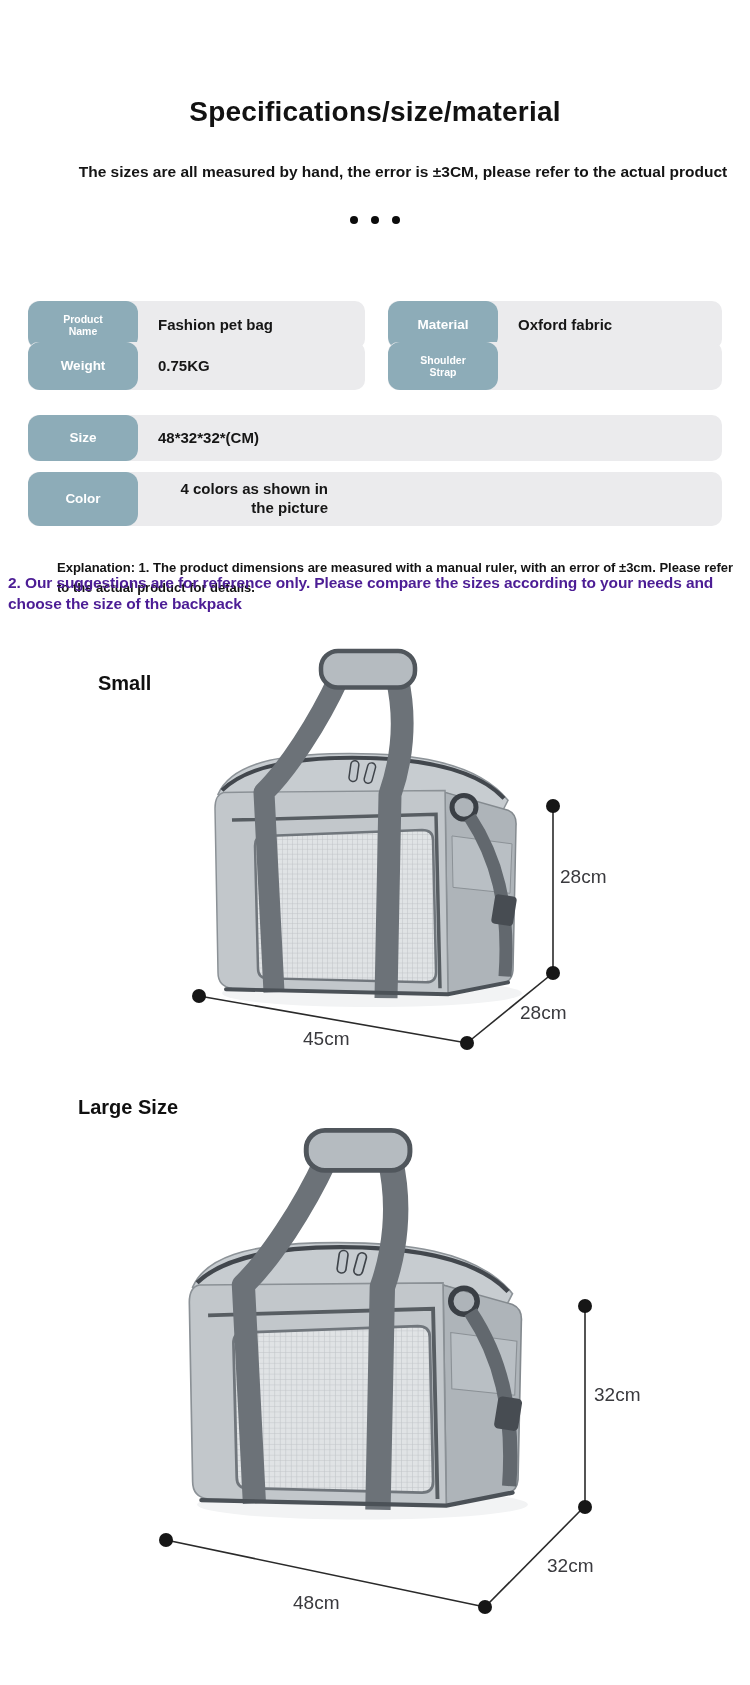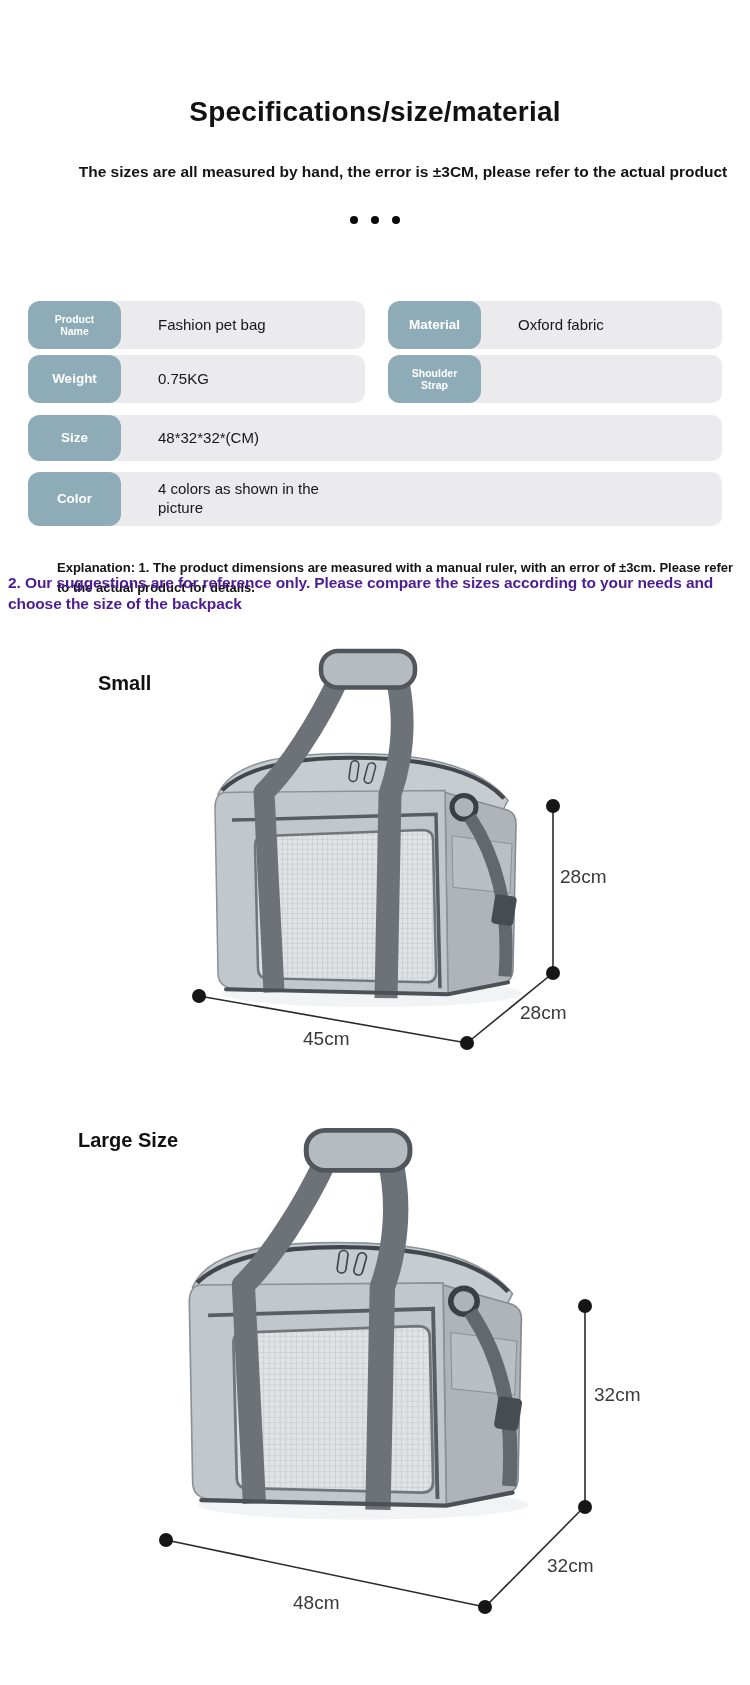--- a/index.html
+++ b/index.html
@@ -12,28 +12,28 @@
   .page-title{top:96px;left:0;width:750px;text-align:center;font-size:28px;font-weight:700;letter-spacing:.2px;color:#121212;}
   .page-subtitle{top:163px;left:0;width:750px;text-align:center;font-size:15.5px;font-weight:700;color:#141414;padding-left:28px;}
   .dots{top:216px;left:0;width:750px;display:flex;justify-content:center;gap:13px;}
   .dot{width:8px;height:8px;border-radius:50%;background:#0b0b0b;}
   
   .spec-table{top:301px;left:28px;width:694px;height:225px;}
   .spec-row{position:absolute;left:0;width:694px;}
   .spec-group{position:absolute;top:0;height:100%;}
   .spec-value-box{position:absolute;inset:0;background:#ebebed;border-radius:10px;}
   .spec-label-box{
-    position:absolute;left:0;top:0;bottom:0;width:93px;background:#8dacb8;border-radius:12px;
+    position:absolute;left:0;top:0;bottom:0;width:110px;background:#8dacb8;border-radius:12px;
     display:flex;align-items:center;justify-content:center;text-align:center;
     color:#fff;font-weight:700;font-size:13.5px;line-height:1.15;
   }
   .spec-label-box.two-line span{display:inline-block;max-width:58px;font-size:10.5px;}
   .spec-value-text{
     position:absolute;left:130px;top:0;bottom:0;right:8px;display:flex;align-items:center;
-    font-size:15px;font-weight:400;color:#161616;line-height:1.25;
+    font-size:15px;font-weight:700;color:#161616;line-height:1.25;text-align:right;
   }
   .wrap-narrow .spec-value-text{max-width:170px;}
   
   .note-explanation{top:558px;left:57px;width:678px;font-size:13px;font-weight:700;line-height:1.5;color:#131313;}
   .note-suggestion{top:573px;left:8px;width:742px;font-size:15.5px;font-weight:700;line-height:1.35;color:#4c1d95;letter-spacing:-0.1px;}
   
   .size-label{font-size:20px;font-weight:700;color:#101010;}
   .dim-label{font-size:19px;font-weight:400;color:#3a3a3e;white-space:nowrap;}
   svg.dims{pointer-events:none;}
 </style>
@@ -92,21 +92,21 @@
       </div>
       <div class="spec-group" style="left:360px;width:334px;border-radius:8px;">
         <div class="spec-value-box"></div>
         <div class="spec-label-box">
             <span>Material</span>
           </div>
         <div class="spec-value-text">Oxford fabric</div>
       </div>
     </div>
 
-    <div class="spec-row" style="top:54px;height:48px;">
+    <div class="spec-row" style="top:41px;height:48px;">
       <div class="spec-group" style="left:0;width:337px;">
         <div class="spec-value-box"></div>
         <div class="spec-label-box">
             <span>Weight</span>
           </div>
         <div class="spec-value-text">0.75KG</div>
       </div>
       <div class="spec-group" style="left:360px;width:334px;">
         <div class="spec-value-box"></div>
         <div class="spec-label-box two-line">
@@ -157,21 +157,21 @@
       <circle cx="553" cy="333" r="7"></circle>
       <circle cx="199" cy="356" r="7"></circle>
       <circle cx="467" cy="403" r="7"></circle>
     </g>
   </svg>
 
   <div class="abs dim-label" style="top:866px;left:560px;">28cm</div>
   <div class="abs dim-label" style="top:1028px;left:303px;">45cm</div>
   <div class="abs dim-label" style="top:1002px;left:520px;">28cm</div>
 
-  <div class="abs size-label" style="top:1129px;left:78px;text-align:center;">Large Size</div>
+  <div class="abs size-label" style="top:1096px;left:78px;text-align:center;">Large Size</div>
 
   <svg class="abs" style="top:1125px;left:175px;" width="375" height="400">
     <use href="#petbag" width="375" height="400"></use>
   </svg>
 
   <svg class="abs dims" style="top:1290px;left:0;" width="750" height="340" viewBox="0 0 750 340">
     <g stroke="#2a2a2a" stroke-width="1.6">
       <line x1="585" y1="16" x2="585" y2="217"></line>
       <line x1="166" y1="250" x2="485" y2="317"></line>
       <line x1="485" y1="317" x2="584" y2="217"></line>

